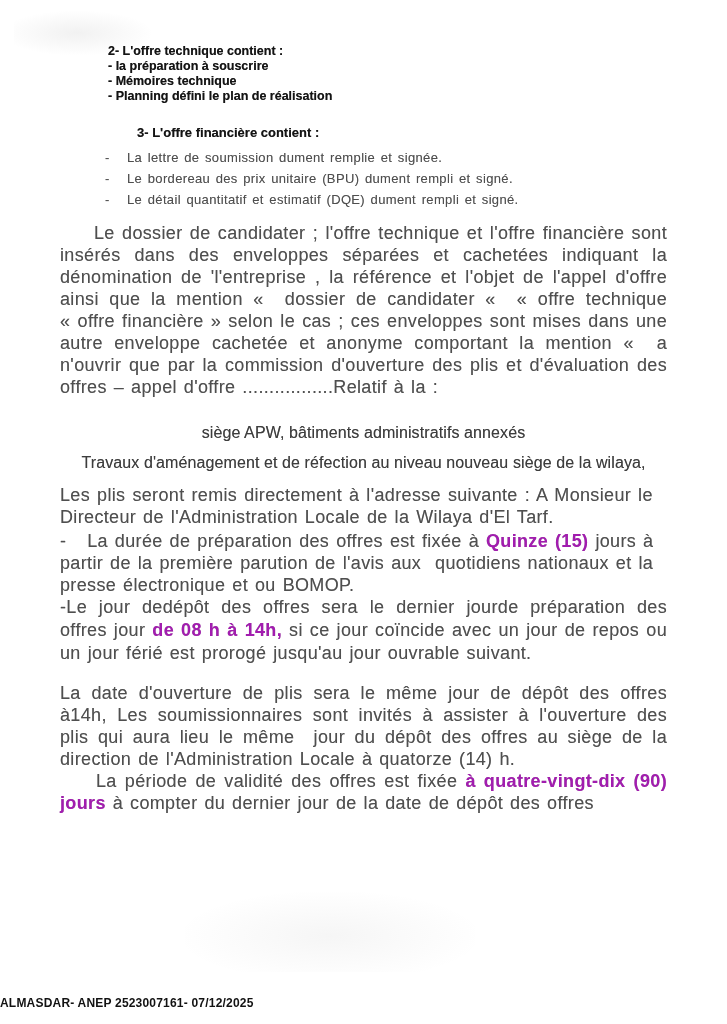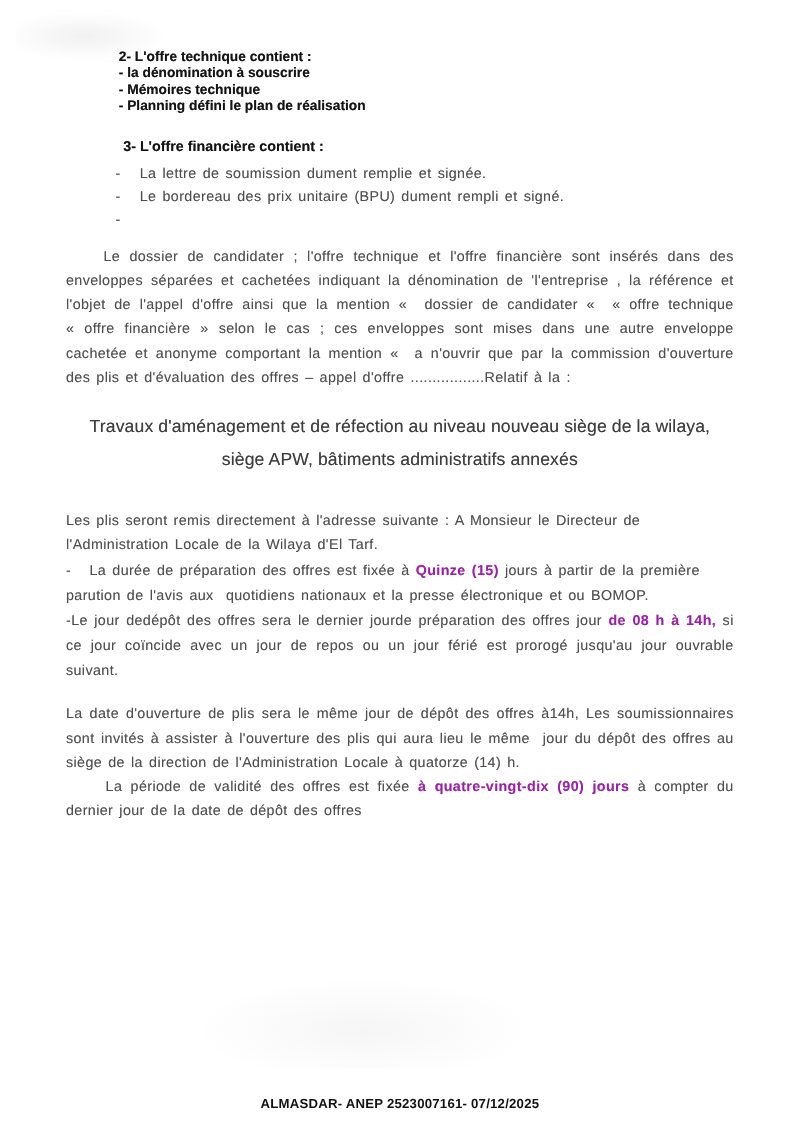--- a/index.html
+++ b/index.html
@@ -30,57 +30,57 @@
     word-spacing:1.6px;
     text-shadow:0 0 .5px rgba(90,90,90,.45);
   }
   .tech-block{
     margin-left:48px;
     font-size:12.5px;
     font-weight:600;
     line-height:15px;
   }
   .fin-heading{
-    margin:21px 0 0 52px;
+    margin:21px 0 0 77px;
     font-size:13px;
     font-weight:700;
     line-height:15px;
   }
   .fin-items{margin-top:7px;font-size:13px;line-height:21px;}
   .fin-item{display:flex;}
   .fin-item .dash{
     flex:0 0 auto;
     margin-left:45px;width:22px;
   }
   p{margin:0;}
   .para{
-    font-size:13px;
+    font-size:18px;
     line-height:22px;
   }
   .justify{text-align:justify;}
   .envelope{margin-top:12px;text-indent:34px;}
   .doc-title{
     margin-top:20px;
     font-size:16px;
     line-height:30px;
     text-align:center;
     color:#3d3d3d;
     letter-spacing:.1px;
     text-shadow:0 0 .35px rgba(40,40,40,.5);
   }
-  .address{margin-top:28px;}
+  .address{margin-top:6px;}
   .prep{margin-top:2px;}
   .deposit{line-height:23px;}
   .opening{margin-top:17px;line-height:22px;}
   .validity{text-indent:36px;line-height:22px;}
   .para b{font-weight:700;color:#a21caf;}
   .footer{
     position:absolute;
     left:0;right:0;bottom:14px;
-    text-align:center;
+    text-align:left;
     font-size:12px;
     font-weight:700;
     color:#121212;
     letter-spacing:.2px;
   }
   .smudge-top{
     position:absolute;left:14px;top:10px;width:140px;height:46px;
     background:radial-gradient(ellipse at 45% 50%, rgba(60,60,60,.07), rgba(60,60,60,0) 70%);
     pointer-events:none;
   }
@@ -95,46 +95,47 @@
 <body>
 
 <div class="page">
   <div class="smudge-top"></div>
   <div class="ghost-stamp"></div>
 
   <div class="content">
 
     <div class="tech-block print-dark">
       <div>2- L'offre technique contient :</div>
-      <div>- la dénomination à souscrire</div>
+      <div>- la préparation à souscrire</div>
       <div>- Mémoires technique</div>
       <div>- Planning défini le plan de réalisation</div>
     </div>
 
     <div class="fin-heading print-dark">3- L'offre financière contient :</div>
 
     <div class="fin-items gothic">
       <div class="fin-item">
         <span class="dash">-</span>
         <span>La lettre de soumission dument remplie et signée.</span>
       </div>
       <div class="fin-item">
         <span class="dash">-</span>
         <span>Le bordereau des prix unitaire (BPU) dument rempli et signé.</span>
       </div>
       <div class="fin-item">
         <span class="dash">-</span>
+        <span>Le détail quantitatif et estimatif (DQE) dument rempli et signé.</span>
       </div>
     </div>
 
     <p class="para gothic justify envelope">Le dossier de candidater ; l'offre technique et l'offre financière sont insérés dans des enveloppes séparées et cachetées indiquant la dénomination de 'l'entreprise , la référence et l'objet de l'appel d'offre ainsi que la mention «&nbsp; dossier de candidater «&nbsp; «&nbsp;offre technique «&nbsp;offre financière&nbsp;» selon le cas ; ces enveloppes sont mises dans une autre enveloppe cachetée et anonyme comportant la mention «&nbsp; a n'ouvrir que par la commission d'ouverture des plis et d'évaluation des offres – appel d'offre .................Relatif à la :</p>
 
     <div class="doc-title">
+      <div>siège APW, bâtiments administratifs annexés</div>
       <div>Travaux d'aménagement et de réfection au niveau nouveau siège de la wilaya,</div>
-      <div>siège APW, bâtiments administratifs annexés</div>
     </div>
 
     <p class="para gothic address">Les plis seront remis directement à l'adresse suivante : A Monsieur le Directeur de l'Administration Locale de la Wilaya d'El Tarf.</p>
 
     <p class="para gothic prep"><span>-&nbsp;&nbsp; La durée de préparation des offres est fixée à </span><b>Quinze (15)</b><span> jours à partir de la première parution de l'avis aux&nbsp; quotidiens nationaux et la presse électronique et ou BOMOP.</span></p>
 
     <p class="para gothic justify deposit"><span>-Le jour dedépôt des offres sera le dernier jourde préparation des offres jour </span><b>de 08 h à 14h,</b><span> si ce jour coïncide avec un jour de repos ou un jour férié est prorogé jusqu'au jour ouvrable suivant.</span></p>
 
     <p class="para gothic justify opening">La date d'ouverture de plis sera le même jour de dépôt des offres à14h, Les soumissionnaires sont invités à assister à l'ouverture des plis qui aura lieu le même&nbsp; jour du dépôt des offres au siège de la direction de l'Administration Locale à quatorze (14) h.</p>
 

